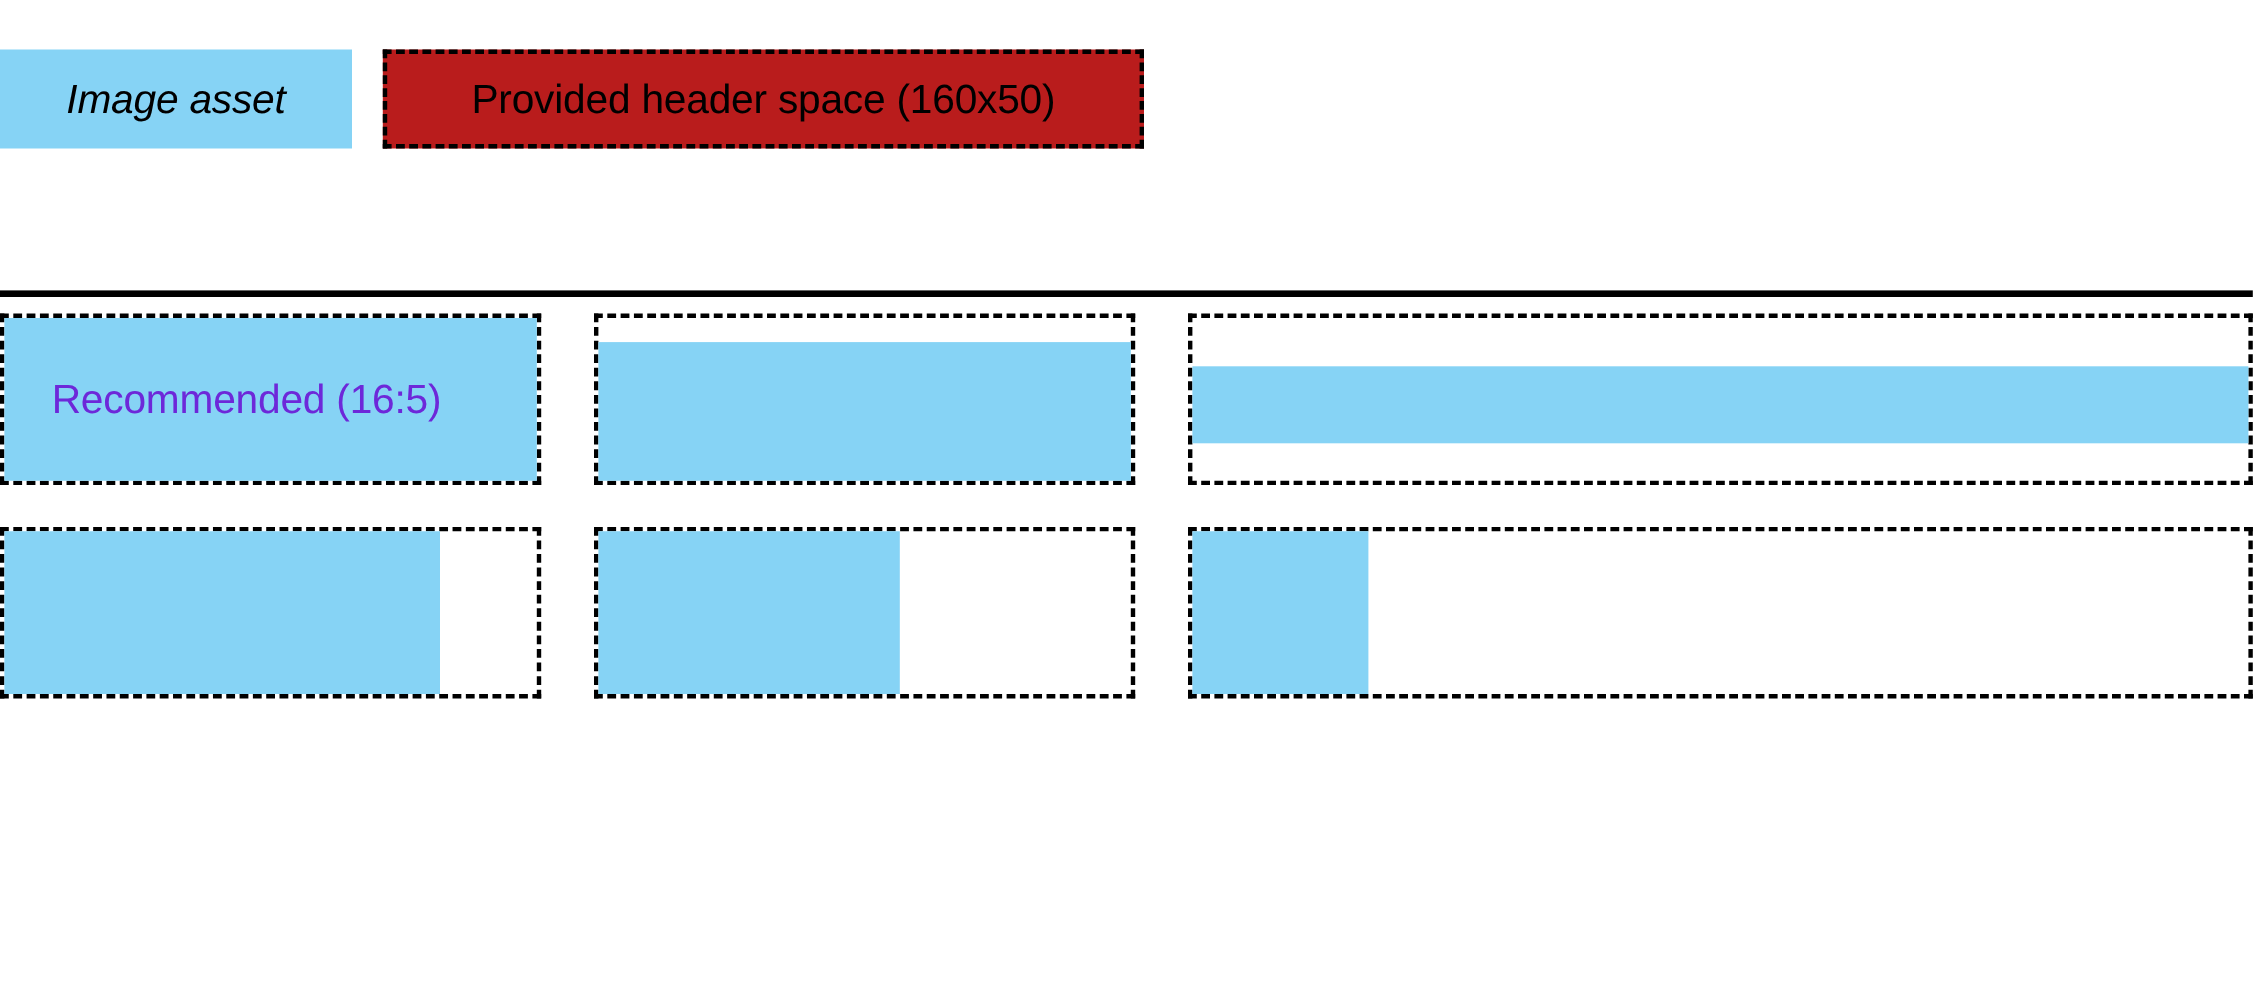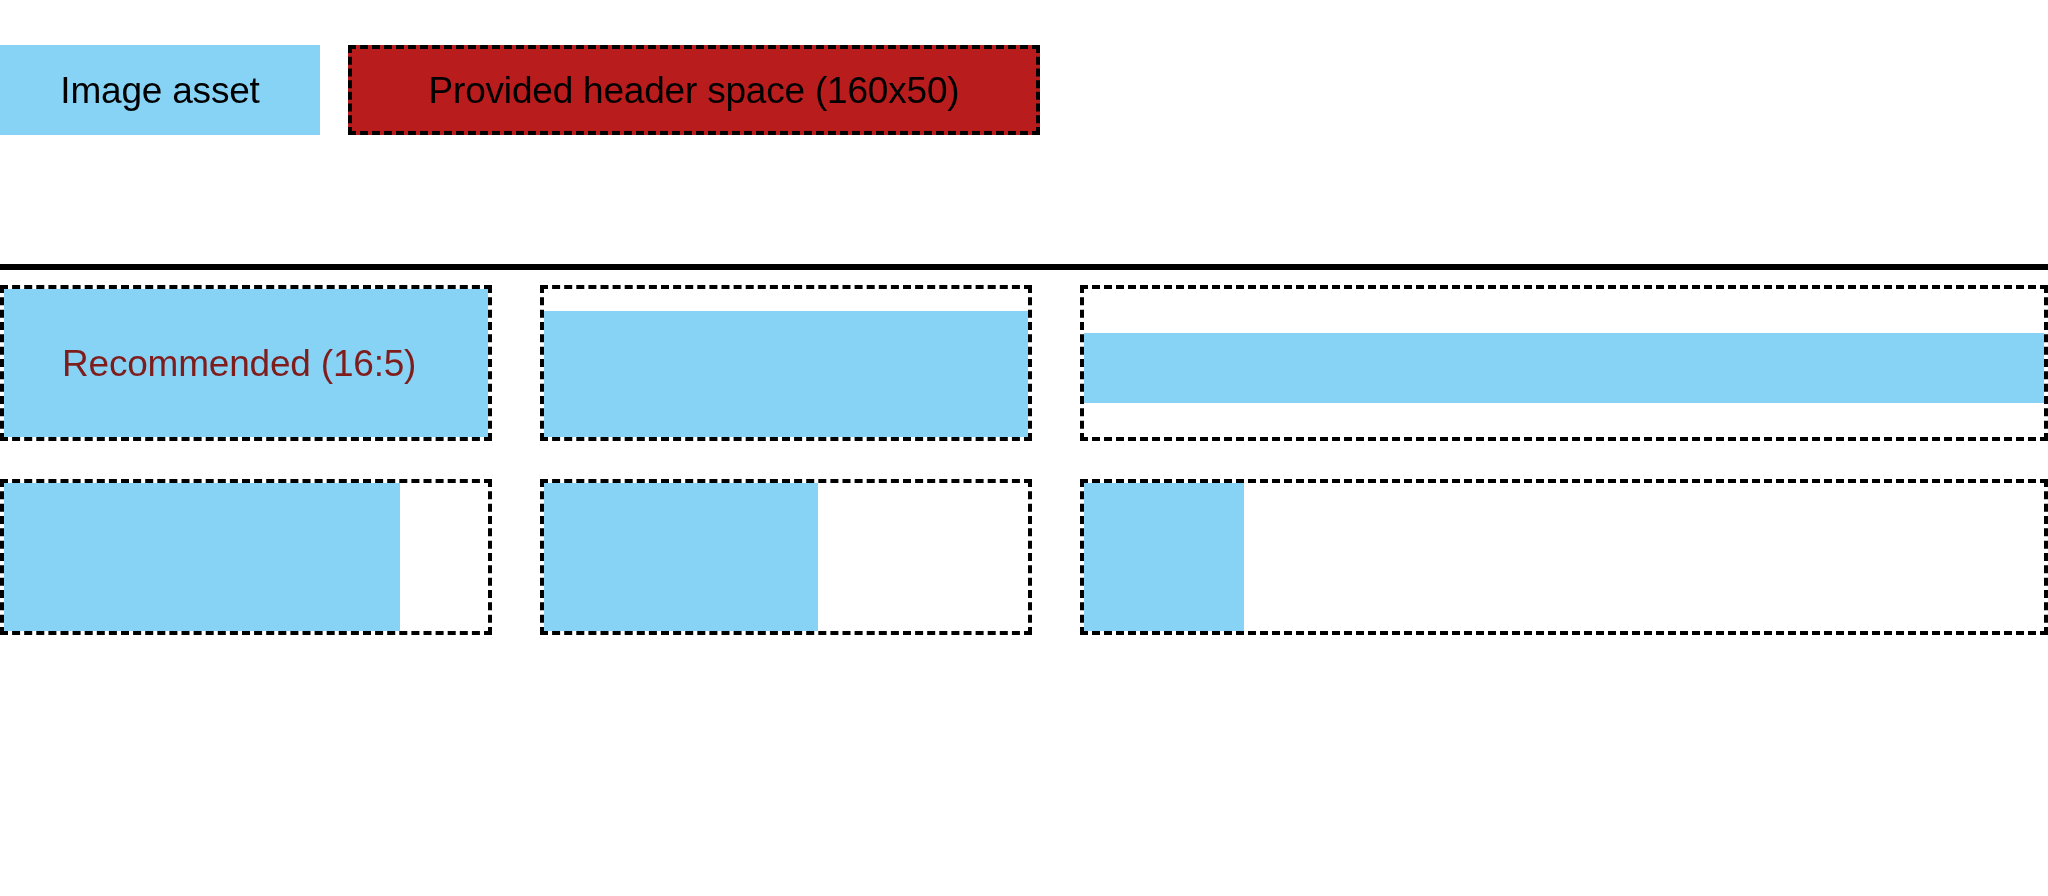--- a/index.html
+++ b/index.html
@@ -40,20 +40,21 @@
     align-items: center;
     justify-content: center;
     box-sizing: border-box;
   }
   .legend-swatch-label {
     font-size: 37px;
     line-height: 1;
     letter-spacing: -0.2px;
     color: #000;
     white-space: nowrap;
+    font-style: italic;
   }
   .legend-gap {
     width: 28px;
   }
   .legend-space-box {
     width: 692px;
     height: 90px;
     border: 4px dashed #000000;
     box-sizing: border-box;
     display: flex;
@@ -110,28 +111,28 @@
     position: absolute;
     background: var(--asset-blue);
   }
   
   .fill-full {
     left: -4px; right: -4px; top: -4px; bottom: -4px;
   }
 
   .cell-label {
     position: absolute;
-    left: 58px;
+    left: 43px;
     top: 50%;
     transform: translateY(-50%);
     font-size: 37px;
     line-height: 1;
     letter-spacing: -0.2px;
     white-space: nowrap;
-    color: #7f1d1d;
+    color: #6d28d9;
     z-index: 2;
     text-align: center;
   }
 </style>
 </head>
 <body style="background: rgb(255, 255, 255);">
 
 <div class="canvas">
 
   <div class="legend">

